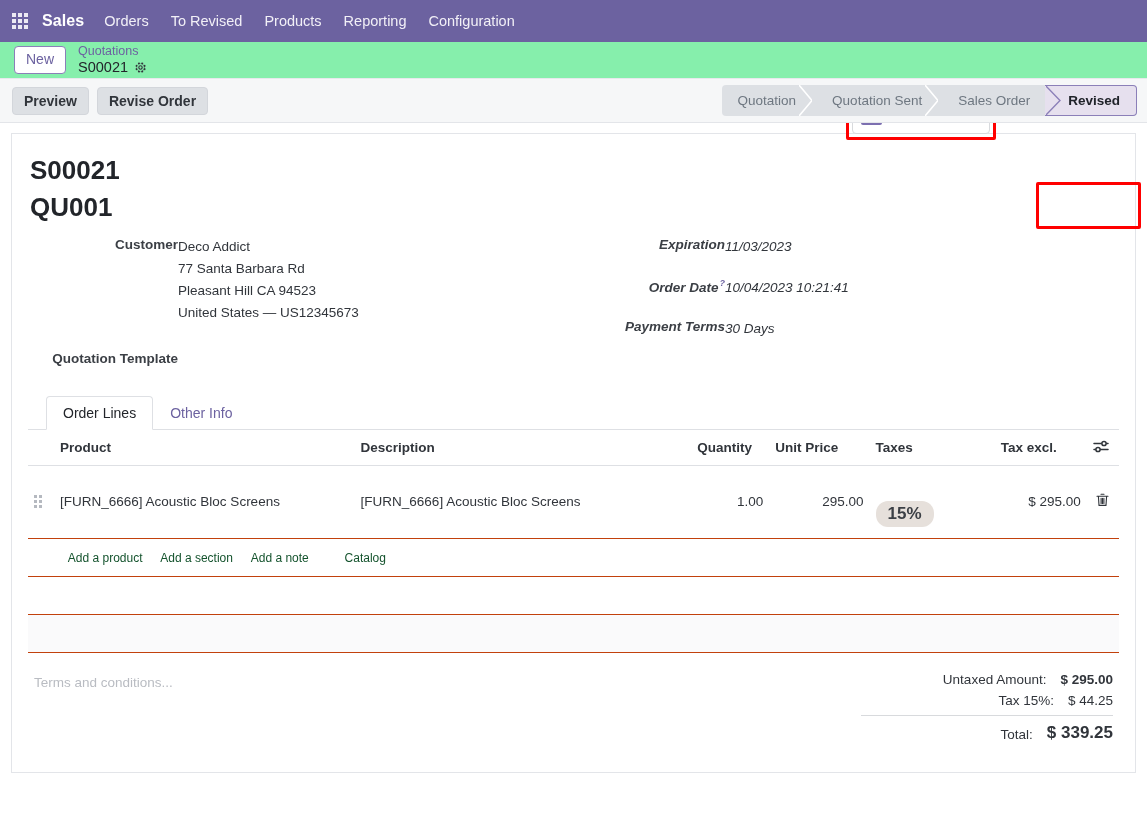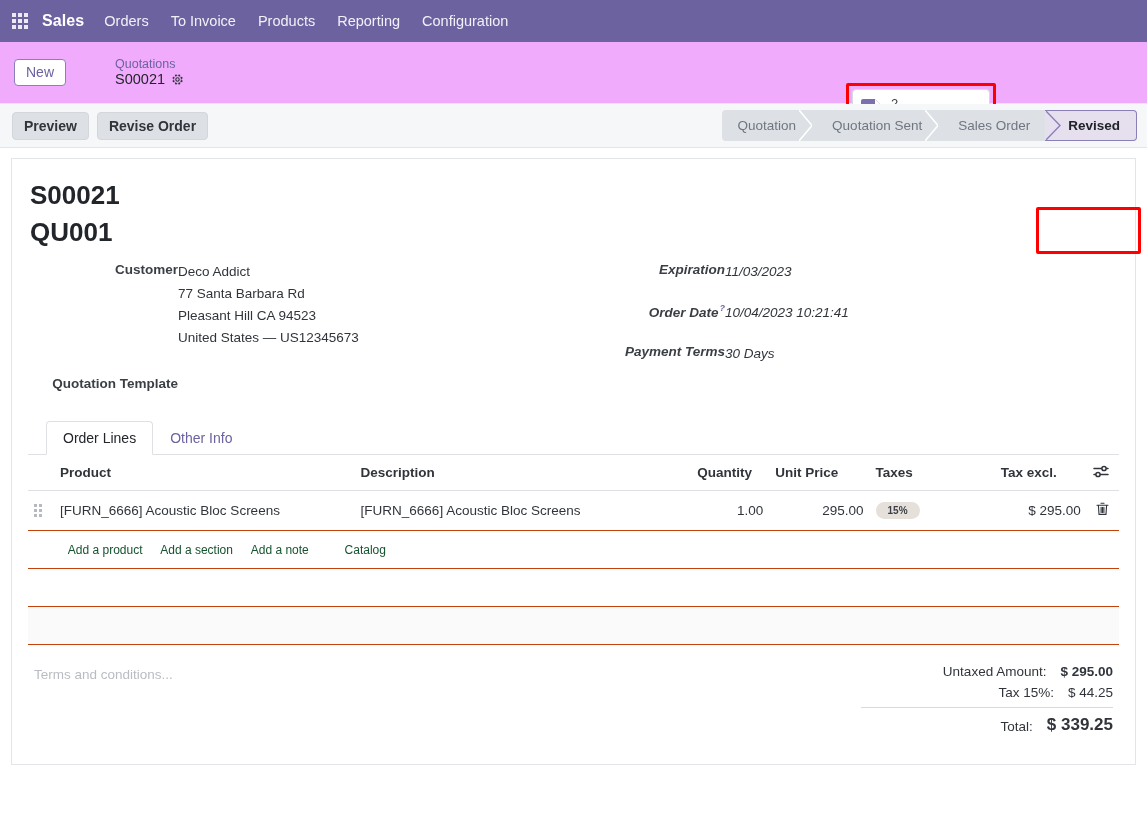--- a/index.html
+++ b/index.html
@@ -36,27 +36,26 @@
     margin-right: 20px; letter-spacing: .1px; cursor: pointer;
   }
   .nav-item {
     font-size: 14.5px; color: #F2F0F7; margin-right: 22px;
     cursor: pointer; white-space: nowrap;
   }
 
   
   .cp {
     position: relative;
-    height: 62px;
-    background: #f0abfc;
+    height: 37px;
+    background: #86efac;
     display: flex;
     align-items: center;
     padding: 0 14px;
     border-bottom: 1px solid #E7E9ED;
-    gap: 37px;
   }
   .btn-new {
     border: 1px solid #8B7FB8;
     color: #6C62A0;
     background: #fff;
     border-radius: 4px;
     font-size: 14px;
     padding: 5px 11px;
     cursor: pointer;
     line-height: 1.1;
@@ -262,24 +261,25 @@
     grid-template-rows: repeat(3, 3px);
     gap: 2px;
     cursor: grab;
   }
   .drag-dots i { width: 3px; height: 3px; background: #B5B9C0; display: block; }
 
   .tax-badge {
     display: inline-block;
     background: #E6E0DB;
     color: #3B3F45;
-    font-size: 10px;
+    font-size: 17px;
     font-weight: 600;
     border-radius: 12px;
     padding: 3px 12px;
+    margin-top: 24px;
   }
   .trash { cursor: pointer; }
 
   .addrow td { border-bottom: 1px solid #EBECEF; padding: 10px 6px; }
   .addlink {
     color: #14532d; font-size: 12px; cursor: pointer; margin-right: 14px;
   }
   .addlink.gap { margin-left: 18px; }
   .filler td { height: 38px; border-bottom: 1px solid #EBECEF; }
   .filler.alt td { background: #FAFAFB; }
@@ -321,21 +321,21 @@
       <i></i>
       <i></i>
       <i></i>
       <i></i>
       <i></i>
       <i></i>
       <i></i>
   </div>
   <div class="brand">Sales</div>
   <div class="nav-item">Orders</div>
-  <div class="nav-item">To Invoice</div>
+  <div class="nav-item">To Revised</div>
   <div class="nav-item">Products</div>
   <div class="nav-item">Reporting</div>
   <div class="nav-item">Configuration</div>
 </div>
 
 <div class="cp">
   <button class="btn-new">New</button>
   <div class="crumbs">
     <span class="crumb-parent">Quotations</span>
     <span class="crumb-row">

